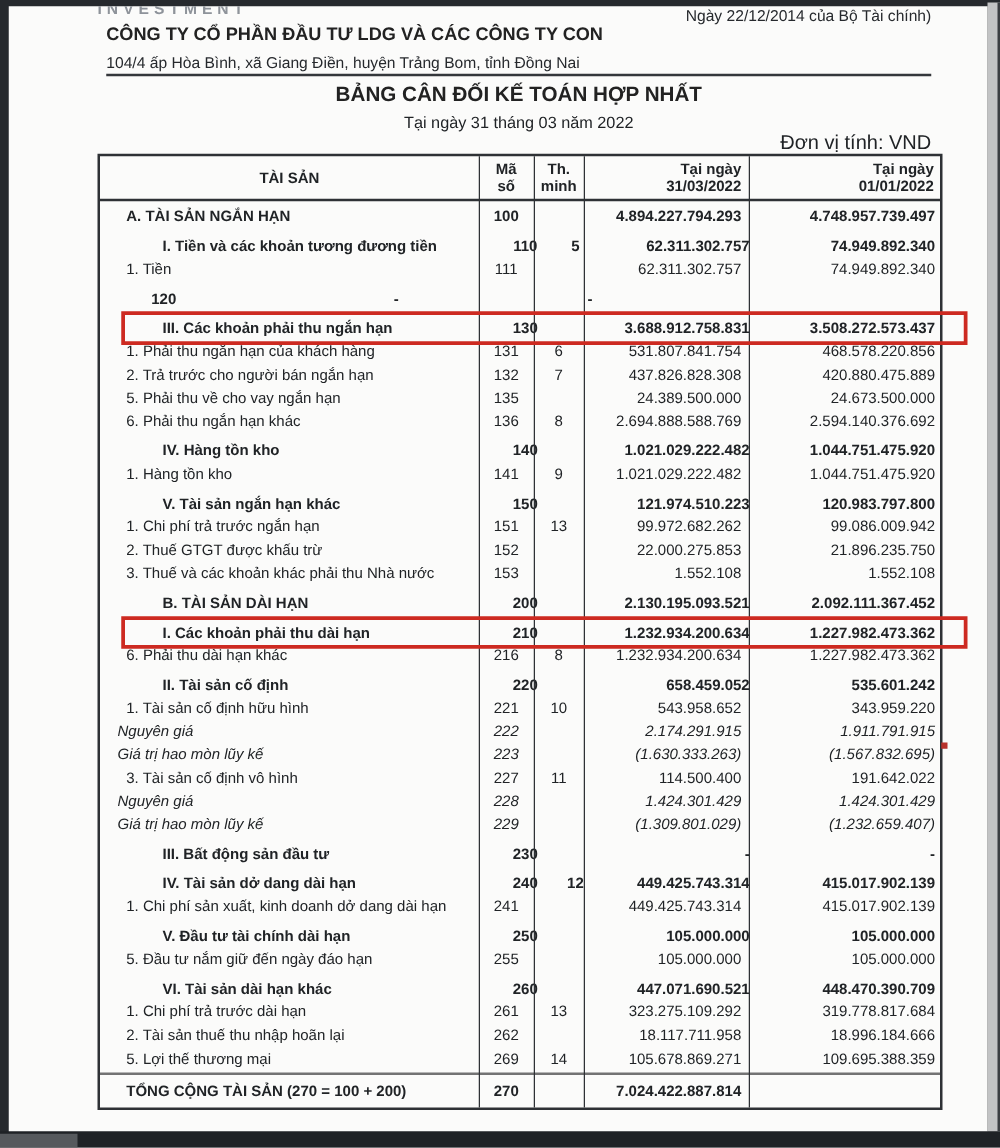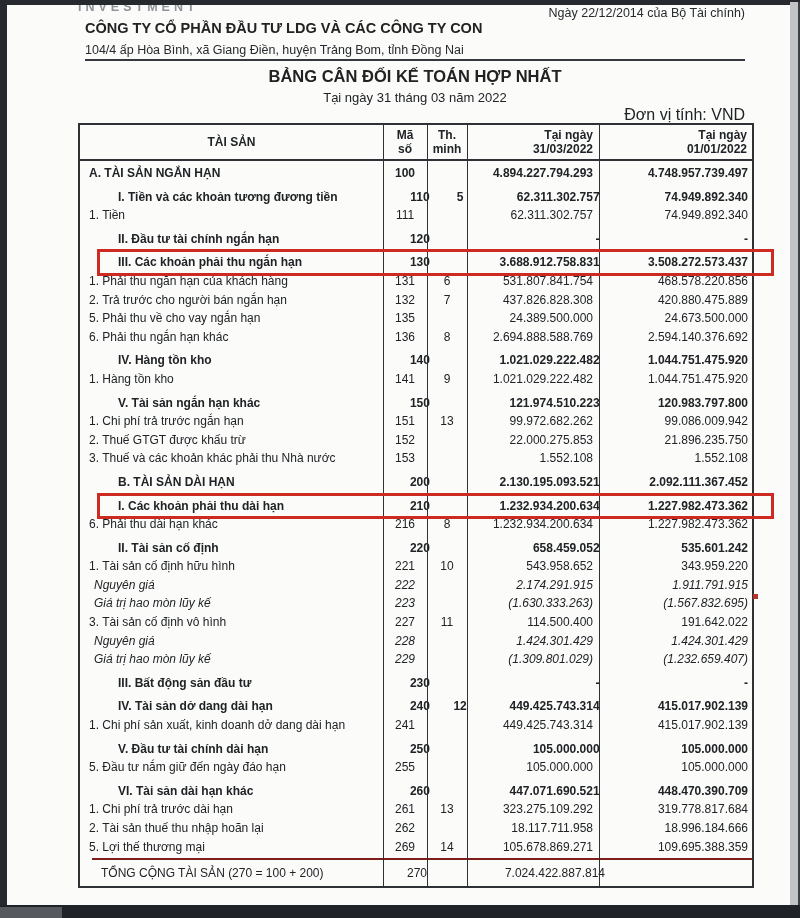--- a/index.html
+++ b/index.html
@@ -44,29 +44,29 @@
   .th.c2 { width:40px;  align-items:center; }
   .th.c3 { width:132px; align-items:flex-end; padding-right:6px; }
   .th.c4 { width:153px; align-items:flex-end; padding-right:5px; }
 
   .tbody { position:relative; padding:3px 0 2px 0; }
   .trow { display:flex; height:18.6px; line-height:18.6px; font-size:12px; position:relative; }
   .trow.gap { margin-top:5px;margin-left:29px; }
   .trow.section { font-weight:bold; }
   .trow.italic { font-style:italic; }
   .cell { overflow:hidden; white-space:nowrap; box-sizing:border-box; }
-  .cell.label { width:303px; padding-left:9px; }
+  .cell.label { width:303px; padding-left:21px; }
   .trow.italic .cell.label { padding-left:14px; }
   .cell.code  { width:44px;  text-align:center; }
   .cell.note  { width:40px;  text-align:center; }
   .cell.v1    { width:132px; text-align:right; padding-right:6px; }
   .cell.v2    { width:153px; text-align:right; padding-right:4px; }
 
-  .total-wrap .trow { border-top:2px solid #7f1d1d; height:26px; line-height:26px;
-    font-weight:normal;margin-left:12px; }
+  .total-wrap .trow { border-top:2px solid #737373; height:26px; line-height:26px;
+    font-weight:bold; }
 
   .trow.highlight::after { content:""; position:absolute; left:-12px; right:-22px;
     top:-4px; bottom:-4px; border:3px solid #cd2a21; z-index:3; pointer-events:none; }
 
   .red-dot { position:absolute; left:746px; top:589px; width:5px; height:5px; background:#b8312b; }
 </style>
 </head>
 <body>
 
 <div class="bottom-bar"></div>
@@ -128,21 +128,20 @@
           <div class="cell v2">74.949.892.340</div>
         </div>
         <div class="trow item">
           <div class="cell label">1. Tiền</div>
           <div class="cell code">111</div>
           <div class="cell note"></div>
           <div class="cell v1">62.311.302.757</div>
           <div class="cell v2">74.949.892.340</div>
         </div>
         <div class="trow section gap">
-          <div class="cell label">II. Đầu tư tài chính ngắn hạn</div>
           <div class="cell code">120</div>
           <div class="cell note"></div>
           <div class="cell v1">-</div>
           <div class="cell v2">-</div>
         </div>
         <div class="trow section gap highlight">
           <div class="cell label">III. Các khoản phải thu ngắn hạn</div>
           <div class="cell code">130</div>
           <div class="cell note"></div>
           <div class="cell v1">3.688.912.758.831</div>

